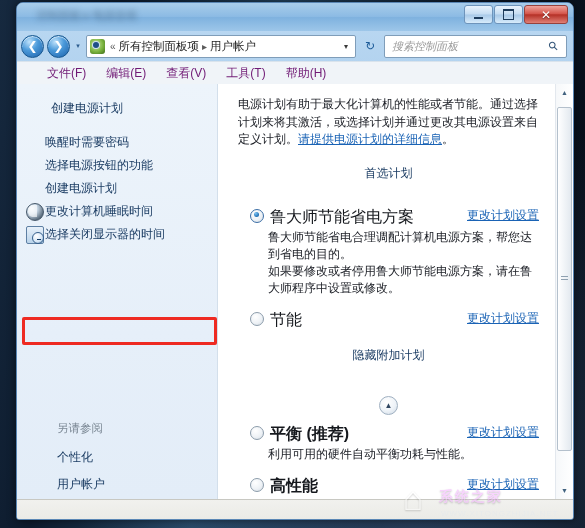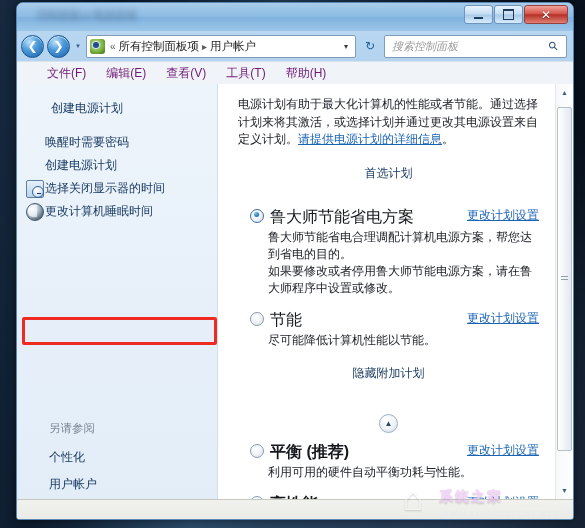--- a/index.html
+++ b/index.html
@@ -134,21 +134,21 @@
     border:1px solid #46586a;
   }
   .ico-moon:after{
     content:"";position:absolute;left:1px;top:1px;width:9px;height:12px;
     border-radius:50% 0 0 50%;background:rgba(255,255,255,.62);
   }
   #redbox{
     position:absolute;left:5px;top:233px;width:195px;height:28px;
     border:3px solid #ee2a22;border-radius:2px;box-sizing:border-box;pointer-events:none;
   }
-  #seealso{position:absolute;left:4px;right:0;top:337px;}
+  #seealso{position:absolute;left:12px;right:0;top:337px;}
   .seealso-head{font-size:11.5px;color:#7d8a96;padding:0 6px 0 28px;margin-bottom:8px;}
   .seealso-link{font-size:12px;color:#1b3c63;padding:5px 6px 5px 28px;white-space:nowrap;}
 
   
   #content{
     flex:1;position:relative;background:#fff;overflow:hidden;padding:12px 0 0 0;
   }
   #content-inner{padding:0 34px 0 20px;}
   #page-title{font-size:16.5px;color:#1b4f96;margin:0 0 9px 0;font-weight:normal;}
   #page-desc{font-size:12px;color:#20232a;line-height:17.5px;margin:0 0 16px 0;}
@@ -286,32 +286,33 @@
     <span class="menu-item">工具(T)</span>
     <span class="menu-item">帮助(H)</span>
   </div>
 
   <div id="body">
 
     <div id="sidebar">
       <div class="side-link home">创建电源计划</div>
 
       <div class="side-link">唤醒时需要密码</div>
+      <div class="side-link">选择电源按钮的功能</div>
       <div class="side-link">创建电源计划</div>
+
+      <div class="side-link">
+        <span class="side-ico ico-moon"></span>
+        <span>更改计算机睡眠时间</span>
+      </div>
 
       <div class="side-link">
         <span class="side-ico ico-monitor">
             <span class="hand"></span>
           </span>
         <span>选择关闭显示器的时间</span>
-      </div>
-
-      <div class="side-link">
-        <span class="side-ico ico-moon"></span>
-        <span>更改计算机睡眠时间</span>
       </div>
 
       <div id="redbox"></div>
 
       <div id="seealso">
         <div class="seealso-head">另请参阅</div>
         <div class="seealso-link">个性化</div>
         <div class="seealso-link">用户帐户</div>
       </div>
     </div>
@@ -335,21 +336,20 @@
           <div class="plan-desc" style="white-space:pre-line">鲁大师节能省电合理调配计算机电源方案，帮您达到省电的目的。
 如果要修改或者停用鲁大师节能电源方案，请在鲁大师程序中设置或修改。</div>
         </div>
 
         <div class="plan plan-block">
           <div class="plan-row">
             <span class="radio"></span>
             <span class="plan-name">节能</span>
             <a href="#" class="plan-link">更改计划设置</a>
           </div>
-          <div class="plan-desc">尽可能降低计算机性能以节能。</div>
         </div>
 
         <div class="sec-head" style="margin-top:16px;">
           <span class="sec-title">隐藏附加计划</span>
           <span class="sec-rule"></span>
           <span class="chev-btn">▲</span>
         </div>
 
         <div class="plan plan-block">
           <div class="plan-row">

